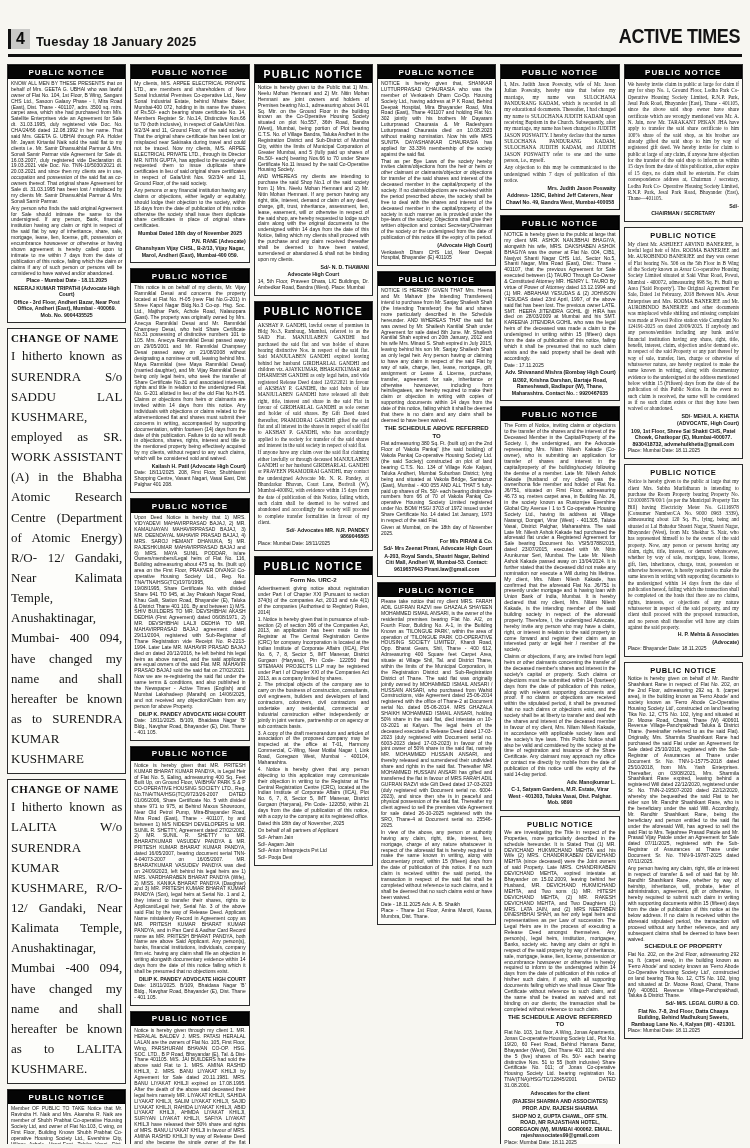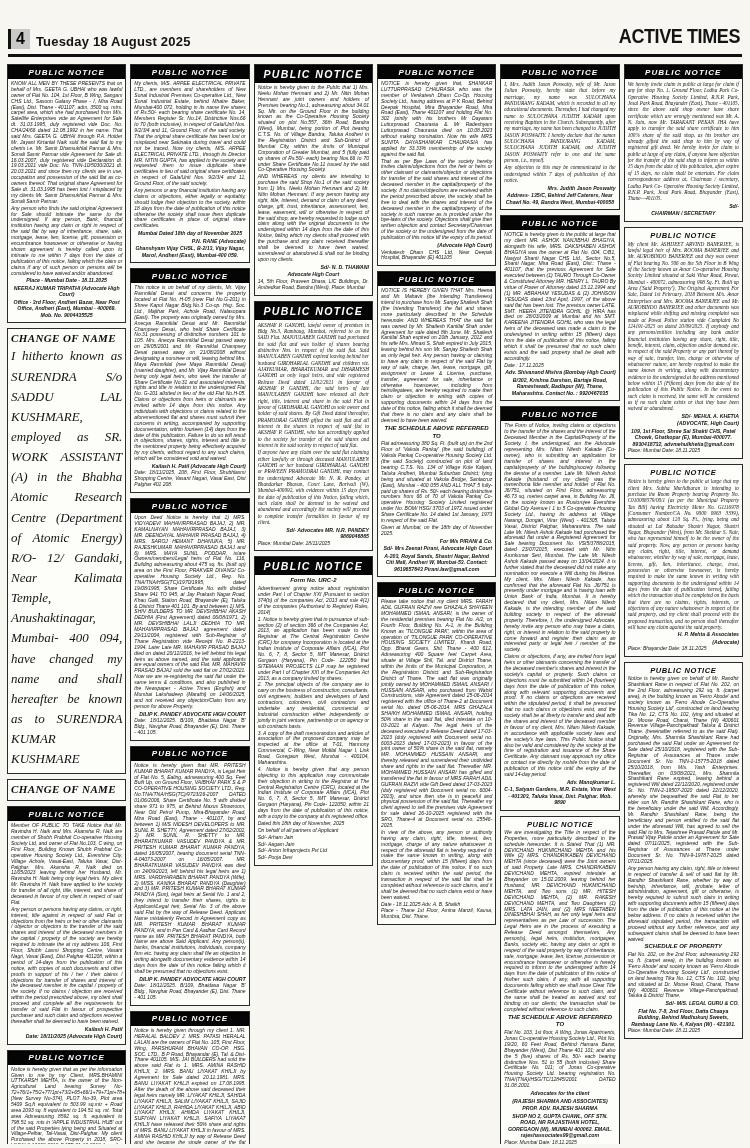--- a/index.html
+++ b/index.html
@@ -5,21 +5,21 @@
   html,body{margin:0;padding:0;background:#d9d9d6;}
   .page{width:750px;height:1148px;background:#f7f6f1;color:#141414;
         font-family:"Liberation Sans",sans-serif;overflow:hidden;box-sizing:border-box;position:relative;}
   .topbar{display:flex;align-items:flex-end;justify-content:space-between;padding:28px 10px 3px 8px;}
   .tb-left{display:flex;align-items:flex-end;gap:6px;}
   .pagenum{background:#c9c9c7;border-left:3px solid #111;color:#0c0c0c;font-weight:bold;
            font-size:16px;line-height:18px;padding:1px 5px;}
   .dateline{font-weight:bold;font-size:13px;letter-spacing:.2px;}
   .masthead-title{font-weight:900;font-size:18px;letter-spacing:-.4px;transform:scaleY(1.12);transform-origin:bottom;}
   .rule{border-top:3px solid #101010;margin:2px 8px 7px 8px;}
-  .cols{display:flex;gap:4px;padding:0 7px;height:1080px;font-style:italic;}
+  .cols{display:flex;gap:4px;padding:0 7px;height:1080px;}
   .col{flex:1 1 0;min-width:0;display:flex;flex-direction:column;overflow:hidden;}
   .notice{border:1px solid #2b2b2b;background:#fdfdfa;padding:2px 3px 3px;margin-bottom:5px;}
   .nh{margin:-2px -3px 2px;}
   .nh-strip{background:#050505;color:#fff;text-align:center;font-weight:bold;font-size:8px;
             letter-spacing:1.1px;padding:1.5px 0;border:1px solid #000;}
   .nh-striplg{background:#050505;color:#fff;text-align:center;font-weight:bold;font-size:10.5px;
             letter-spacing:1.4px;padding:2px 0;border:1px solid #000;}
   .nh-plain{background:none;color:#0e0e0e;text-align:center;font-weight:bold;font-size:7.5px;
             letter-spacing:.6px;padding:1px 0 0;margin:0 0 1px;}
   .nh-serif{font-family:"Liberation Serif",serif;background:none;color:#0e0e0e;
@@ -32,41 +32,42 @@
   .p-right{font-size:5.2px;font-weight:bold;text-align:right;line-height:1.25;}
   .p-boldcenter{font-size:6px;font-weight:bold;text-align:center;line-height:1.3;}
 </style>
 </head>
 <body>
 
 <div class="page">
   <div class="topbar">
     <div class="tb-left">
       <span class="pagenum">4</span>
-      <span class="dateline">Tuesday 18 August 2025</span>
+      <span class="dateline">Tuesday 18 January 2025</span>
     </div>
     <span class="masthead-title">ACTIVE TIMES</span>
   </div>
   <div class="rule"></div>
   <div class="cols">
       <div class="col">
         <div class="notice">
           <div class="nh nh-strip">PUBLIC NOTICE</div>
           <div class="p p-body">KNOW ALL MEN BY THESE PRESENTS that on behalf of Mrs. GEETA G. UBHAI who was lawful owner of Flat No. 104, 1st Floor, B Wing, Sangam CHS Ltd., Sasoon Galaxy Phase - I, Mira Road (East), Dist. Thane - 401107, adm. 3500 sq. mtrs. carpet area, which she had purchased from M/s. Satellite Enterprises vide an Agreement for Sale dt. 31.03.1995, duly registered vide Doc. No. CHA/24/66 dated 12.08.1992 in her name. That said Mrs. GEETA G. UBHAI through P.A. Holder Mr. Jayant Kirtanlal Naik sold the said flat to my clients i.e. Mr. Samir Dhansukhlal Parmar &amp; Mrs. Sonali Samir Parmar vide Agreement for Sale dt. 16.03.2007, duly registered vide Declaration dt. 19.03.2021 vide Doc. No. TNN-10/5030/2021 dt. 20.03.2021 and since then my clients are in use, occupation and possession of the said flat as co-owners thereof. That original share Agreement for Sale dt. 31.03.1995 has been lost / misplaced by my clients Mr. Samir Dhansukhlal Parmar &amp; Mrs. Sonali Samir Parmar.</div>
           <div class="p p-body">Any person who finds the said original Agreement for Sale should intimate the same to the undersigned. If any person, Bank, financial institution having any claim or right in respect of the said flat by way of inheritance, share, sale, mortgage, lease, lien, license, gift, possession or encumbrance howsoever or otherwise or having shown agreement is hereby called upon to intimate to me within 7 days from the date of publication of this notice, failing which the claim or claims if any of such person or persons will be considered to have waived and/or abandoned.</div>
           <div class="p p-center">Place - Mumbai          Date - 18.11.2025</div>
           <div class="p p-center">NEERAJ KUMAR TRIPATHI (Advocate High Court)</div>
           <div class="p p-center">Office - 3rd Floor, Andheri Bazar, Near Post Office, Andheri (East), Mumbai - 400069. Mob. No. 9004435525</div>
         </div>
         <div class="notice">
           <div class="nh nh-serif">CHANGE OF NAME</div>
           <div class="p p-name">I hitherto known as SURENDRA S/o SADDU LAL KUSHMARE, employed as SR. WORK ASSISTANT (A) in the Bhabha Atomic Research Centre (Department of Atomic Energy) R/O- 12/ Gandaki, Near Kalimata Temple, Anushaktinagar, Mumbai- 400 094, have changed my name and shall hereafter be known as to SURENDRA KUMAR KUSHMARE</div>
         </div>
         <div class="notice">
           <div class="nh nh-serif">CHANGE OF NAME</div>
+          <div class="p p-name">I hitherto known as LALITA W/o SURENDRA KUMAR KUSHMARE, R/O- 12/ Gandaki, Near Kalimata Temple, Anushaktinagar, Mumbai -400 094, have changed my name and shall hereafter be known as to LALITA KUSHMARE.</div>
         </div>
         <div class="notice">
           <div class="nh nh-strip">PUBLIC NOTICE</div>
           <div class="p p-body">Member OF PUBLIC TO TAKE Notice that Mr. Ravindra H. Naik and Mrs. Akansha R. Naik are member of Shubh Prabhat Co-operative Housing Society Ltd, and owner of Flat No.103, C wing, on First Floor, Building Known Shubh Prabhat Co-operative Housing Society Ltd., Evershine City, Village Achole, Vasai-East, Taluka Vasai, Dist-Palghar. Mrs. Akansha R. Naik died on 11/05/2023 leaving behind her Husband, Mr. Ravindra H. Naik being only legal heirs. My client Mr. Ravindra H. Naik have applied to the society for transfer of all right, title, interest, and share of deceased in favour of my client in respect of said Flat.</div>
           <div class="p p-body">Any person or persons having any claims, or right, interest, title against in respect of said Flat or objections from the heirs or heir or other claimants / objector or objectors to the transfer of the said shares and interest of the deceased members in the capital / property of the society are hereby required to intimate the at my address 106, First Floor, Shubh Laxmi Shopping Centre, Vasant Nagri, Vasai (East), Dist Palghar 401208, within a period of 14-days from the publication of this notice, with copies of such documents and other proofs in support of his / her / their claims / objections for transfer of shares and interest of the deceased member in the capital / property of the society. If no claims / objection are received within the period prescribed above, my client shall proceed and complete all the requirements for transfer of said Flat in favour of prospective purchaser and such claim and objections received thereafter shall be deemed to have been waived.</div>
           <div class="p p-right">Kailash H. Patil</div>
           <div class="p p-right">Date: 18/11/2025    (Advocate High Court)</div>
         </div>
         <div class="notice">
           <div class="nh nh-strip">PUBLIC NOTICE</div>

